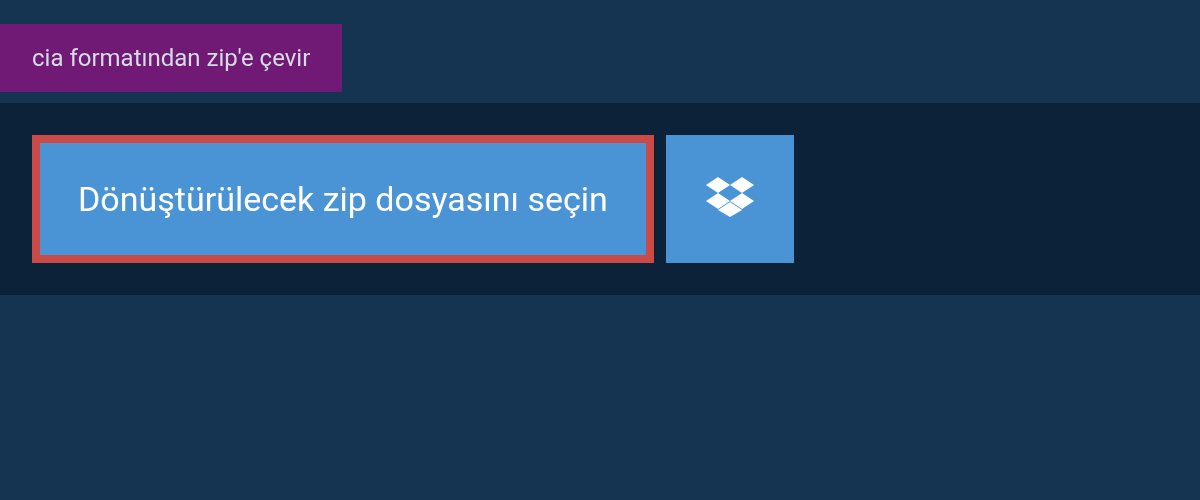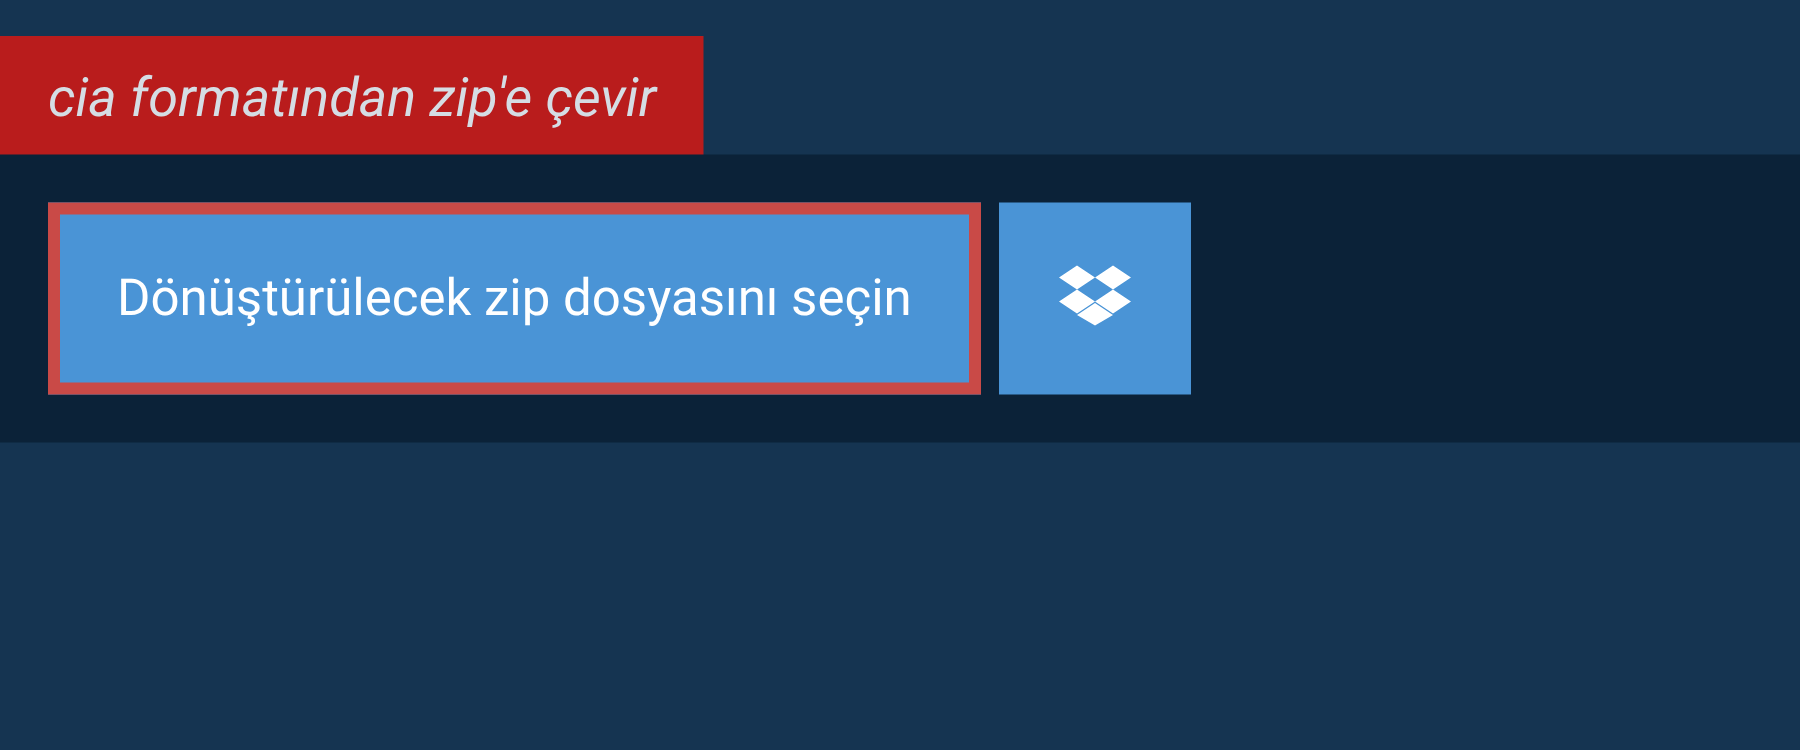--- a/index.html
+++ b/index.html
@@ -13,26 +13,25 @@
       background: #153451;
       font-family: -apple-system, BlinkMacSystemFont, "Segoe UI", Roboto, Arial, sans-serif;
       overflow: hidden;
     }
     .tab-container {
       position: absolute;
       top: 24px;
       left: 0;
     }
     .tab {
-      background: #b91c1c;
+      background: #701a75;
       color: #d5dde4;
       padding: 20px 32px;
-      font-size: 36px;
+      font-size: 24px;
       display: inline-block;
-      font-style: italic;
     }
     .panel {
       position: absolute;
       top: 103px;
       left: 0;
       width: 1200px;
       background: #0b2238;
       padding: 32px;
       display: flex;
       gap: 12px;

